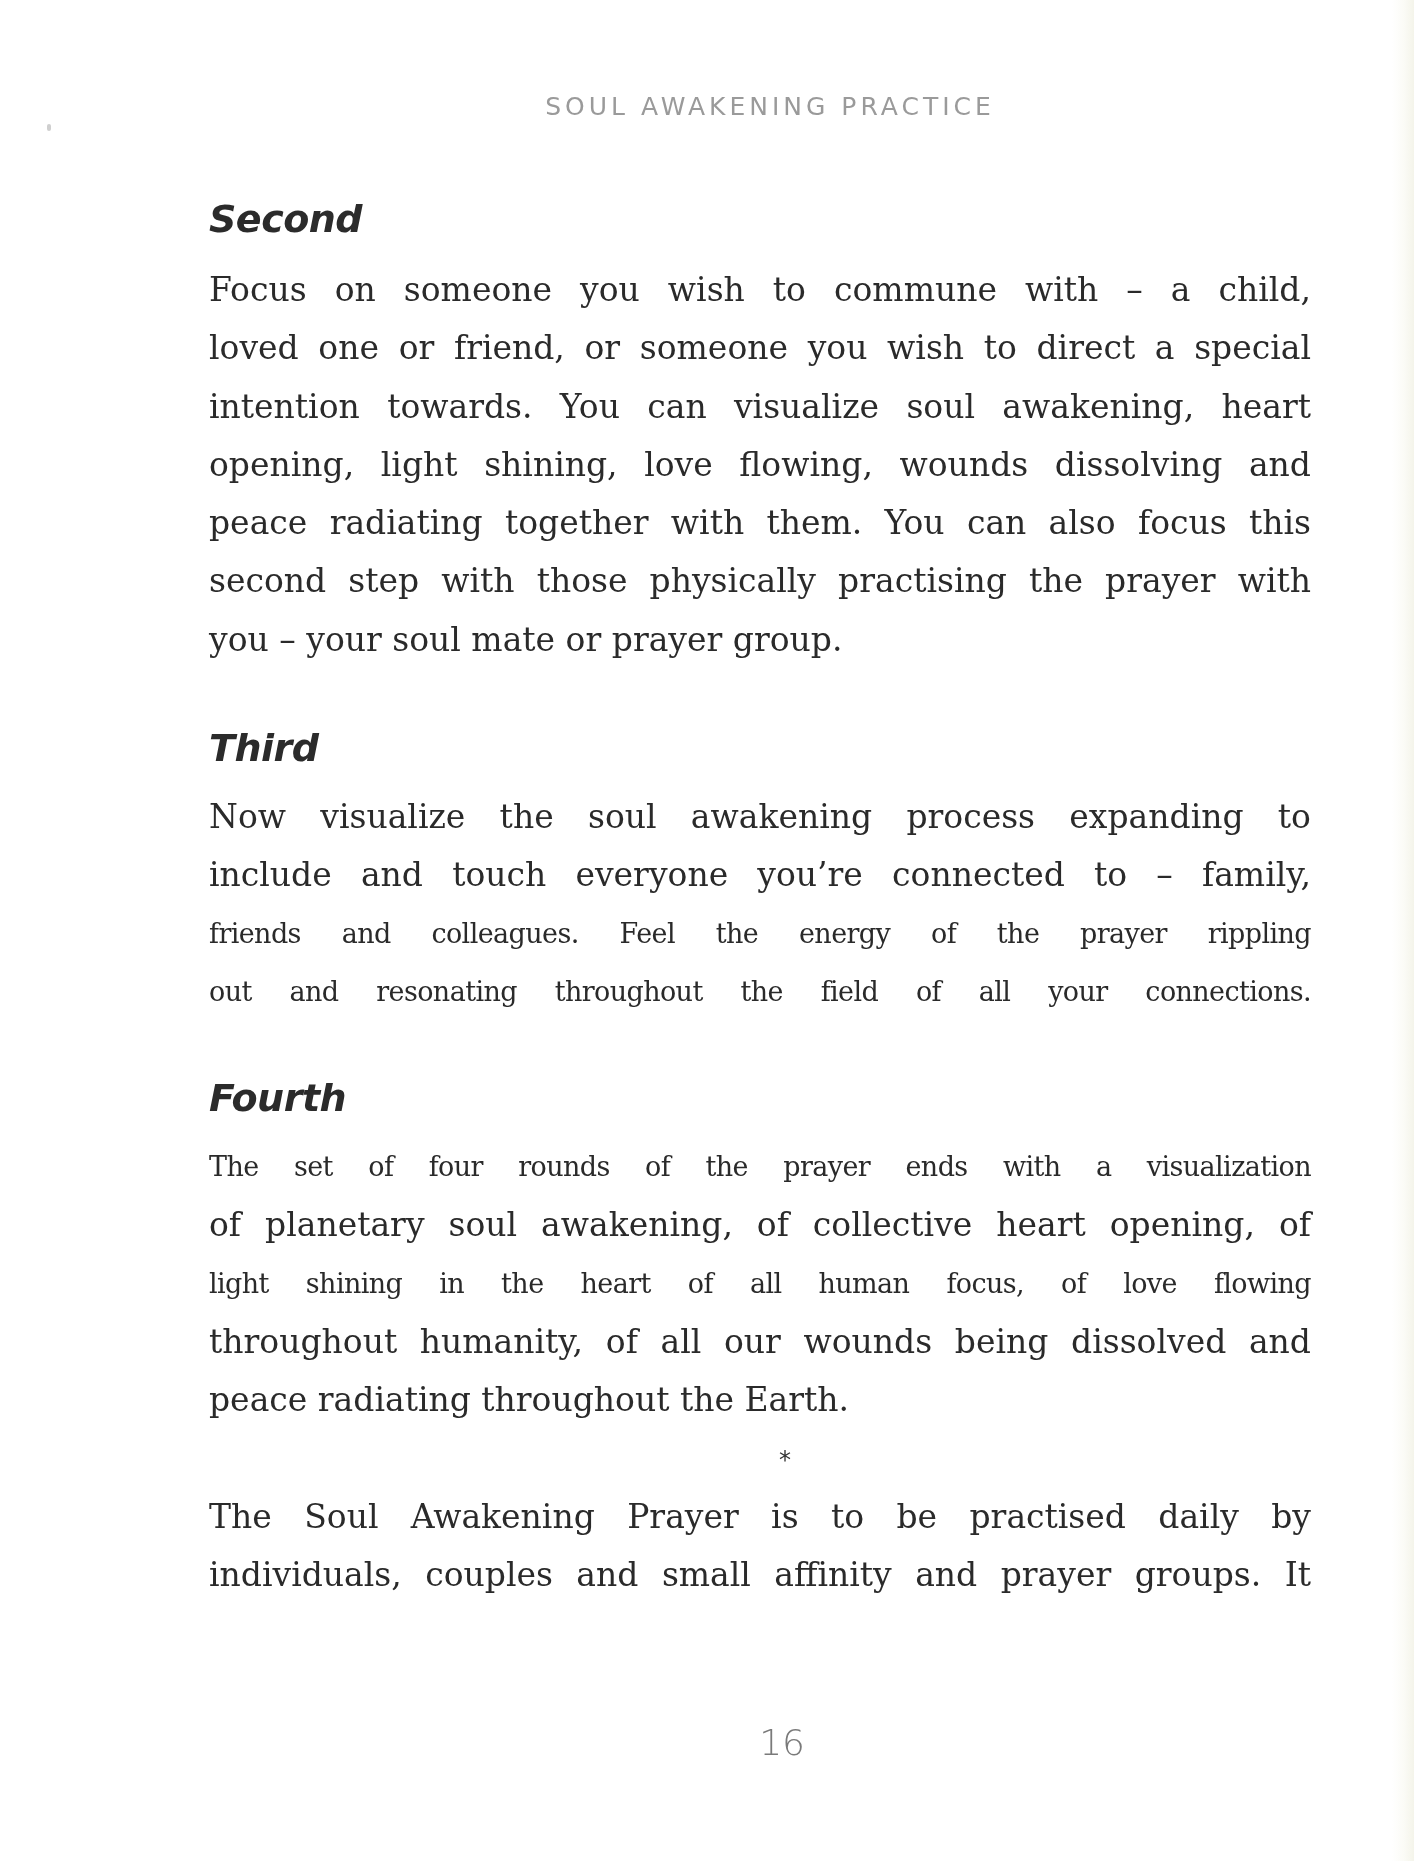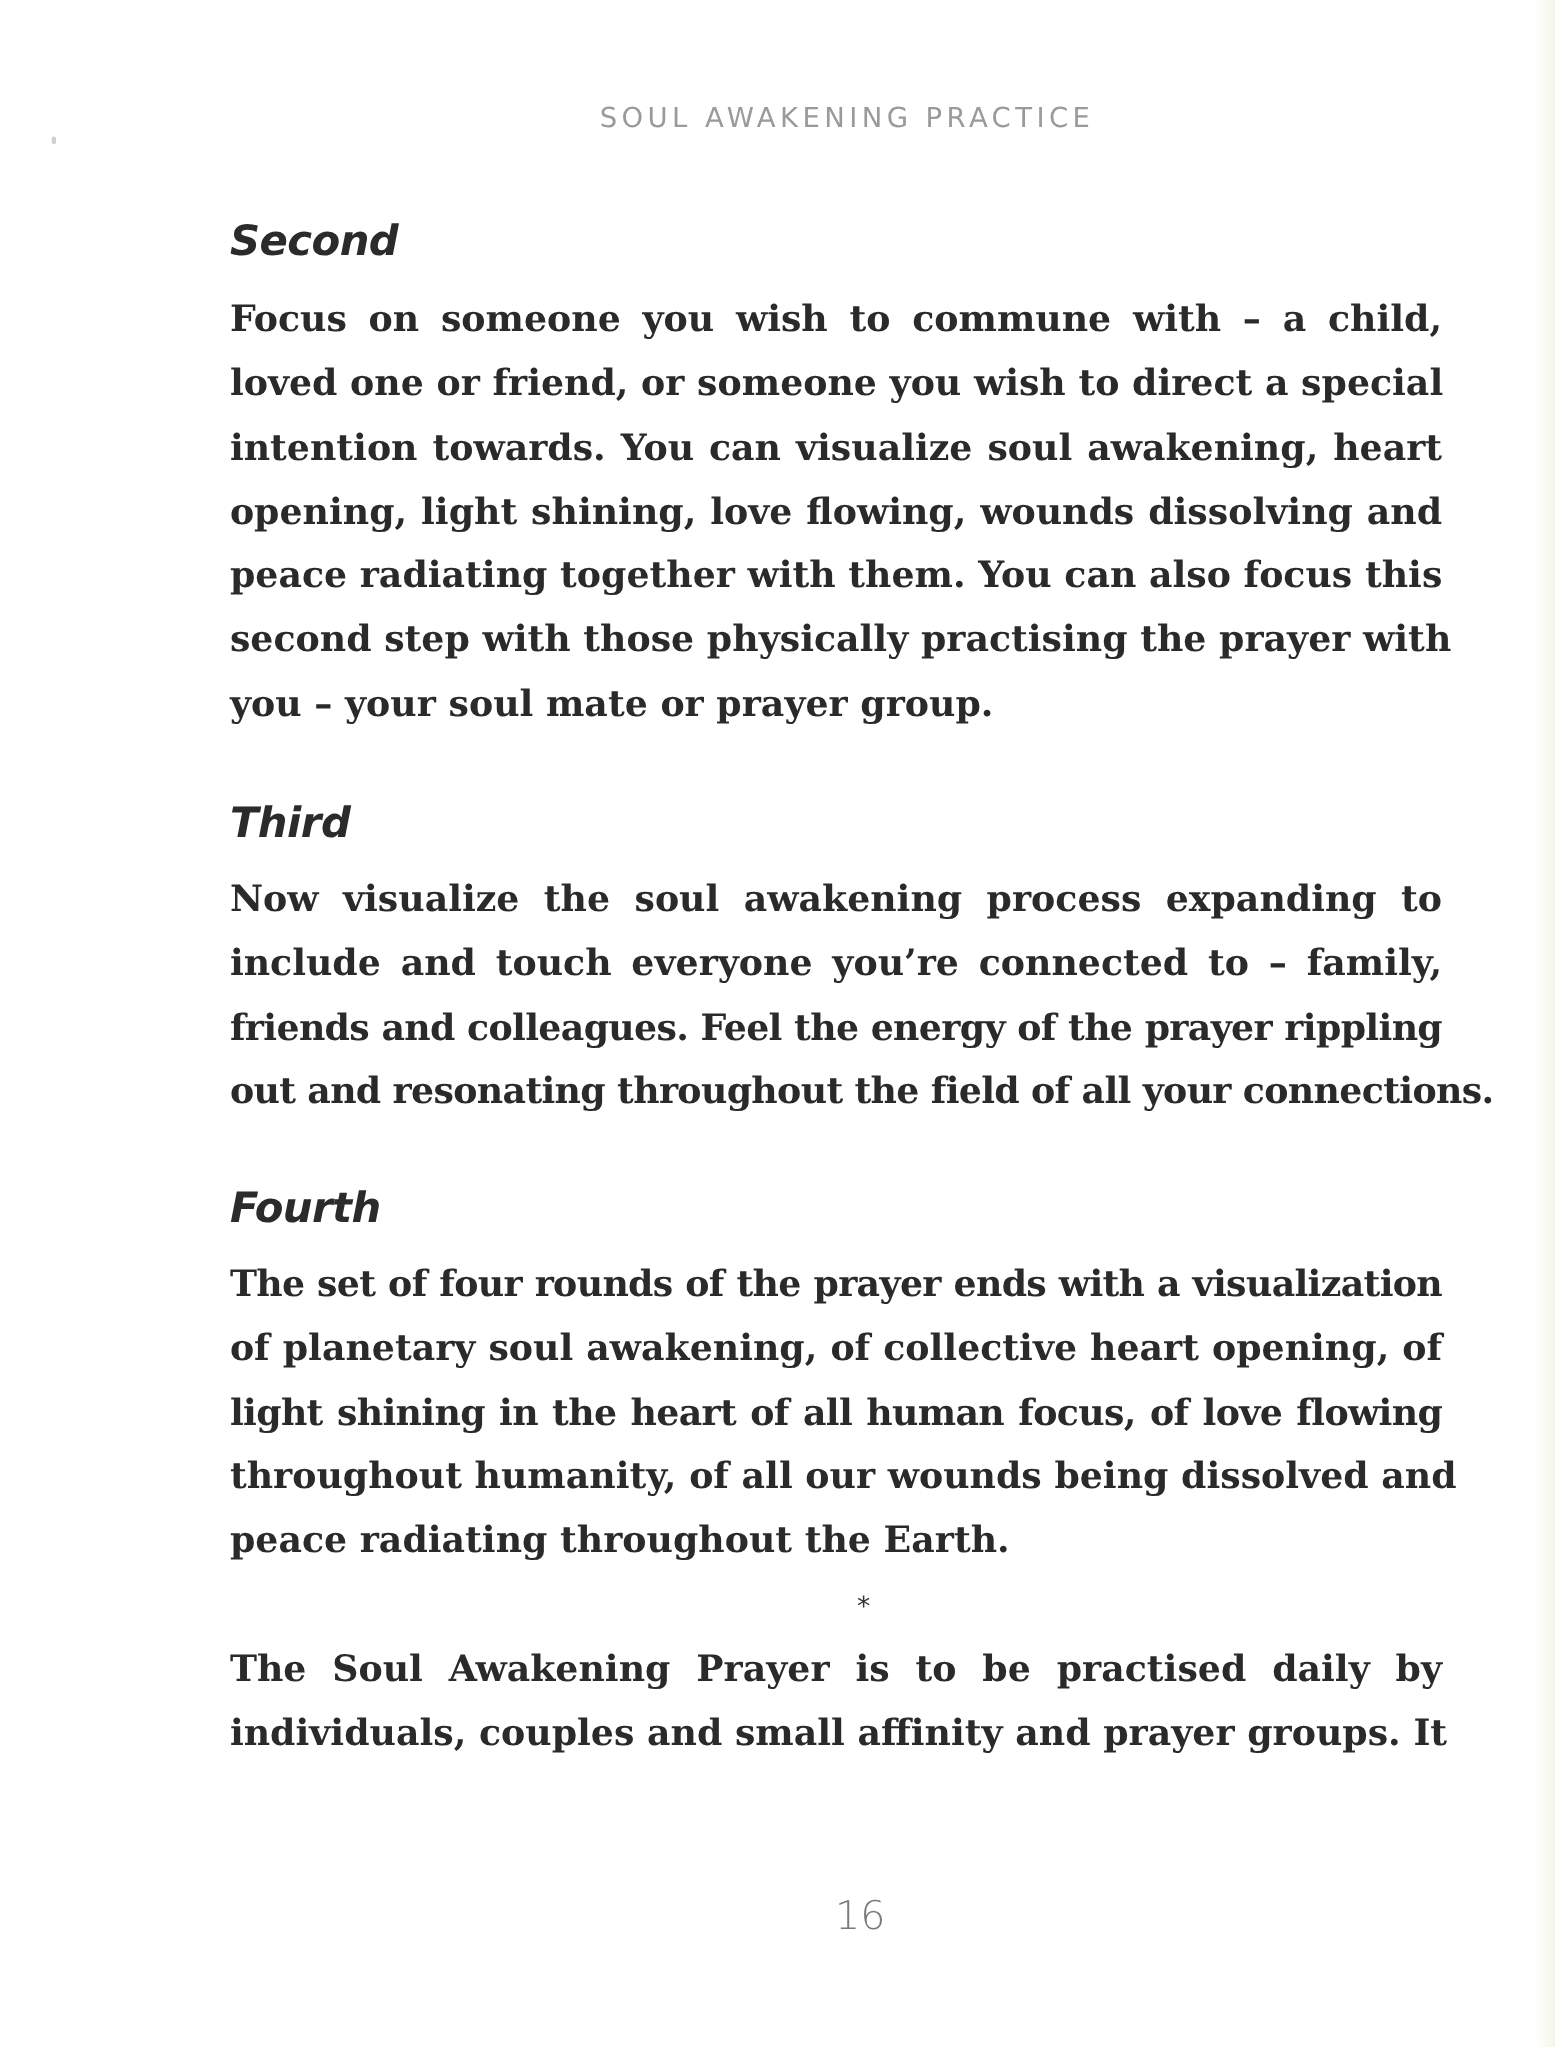--- a/index.html
+++ b/index.html
@@ -59,27 +59,26 @@
       display: block;
       height: 58.3px;
       line-height: 58.3px;
       font-family: "DejaVu Serif", serif;
       font-size: 33px;
       color: #2a2a2a;
       text-align: justify;
       text-align-last: justify;
       white-space: nowrap;
       overflow: visible;
-      font-weight: bold;
     }
     .line.last {
       text-align-last: left;
     }
     .line.tight {
-      font-size: 33px;
+      font-size: 27px;
       letter-spacing: -0.6px;
     }
     .divider {
       position: absolute;
       left: 760px;
       width: 50px;
       top: 1446px;
       text-align: center;
       font-family: "DejaVu Sans", sans-serif;
       font-size: 24px;

